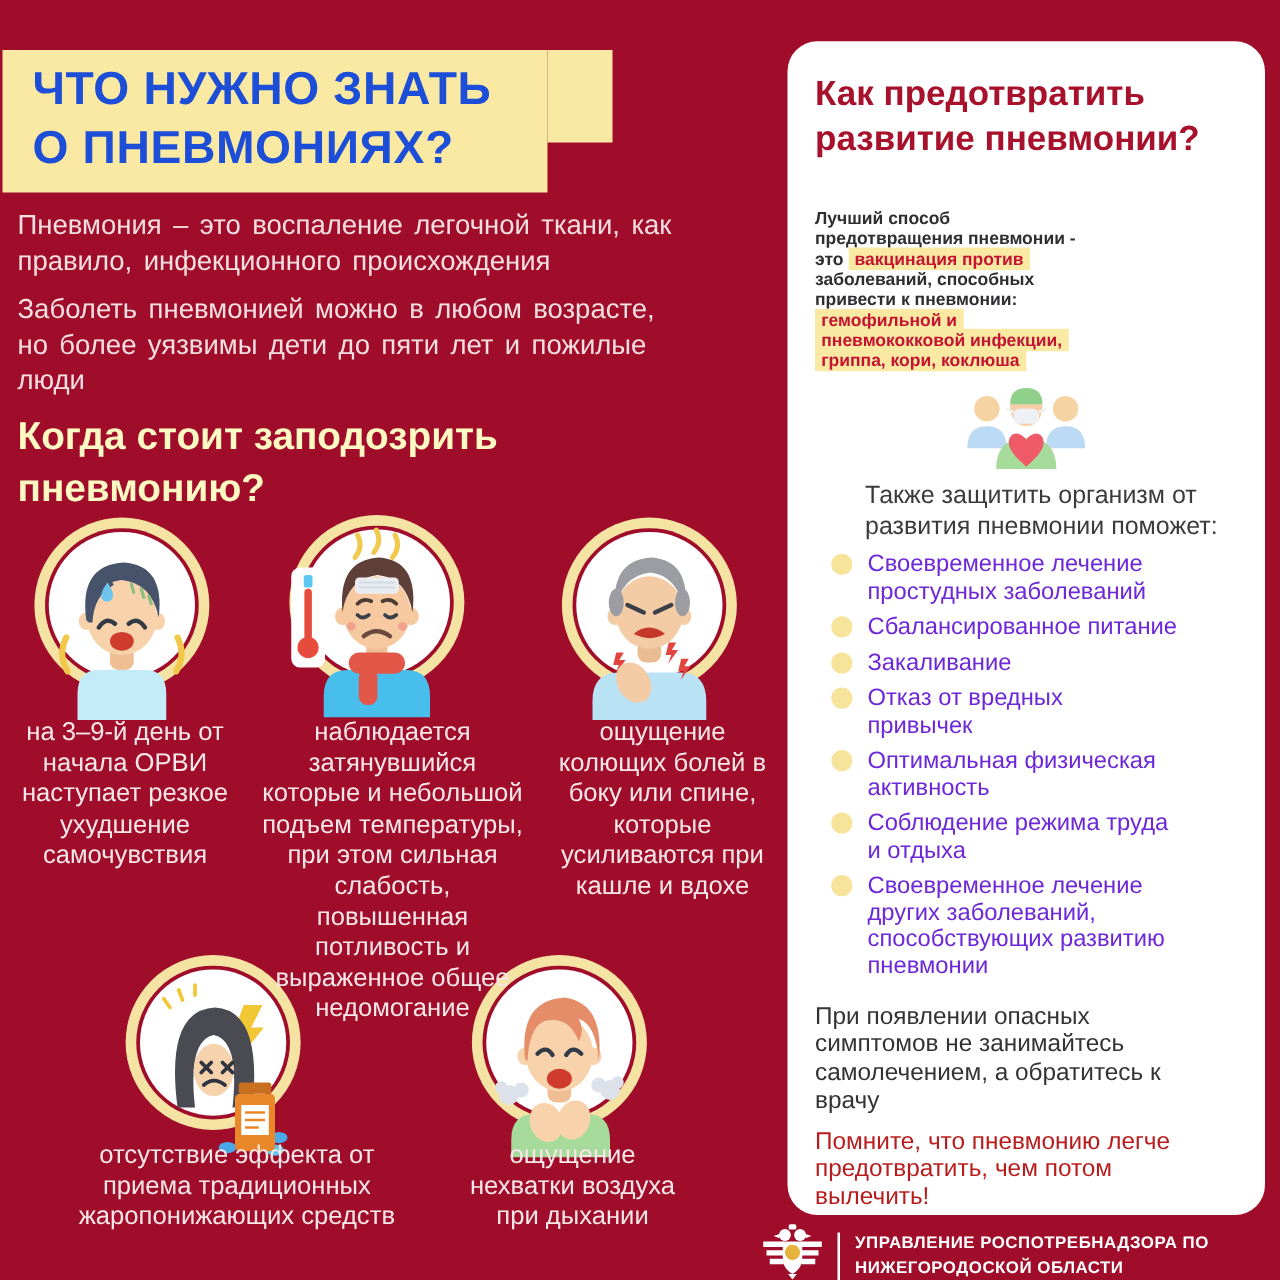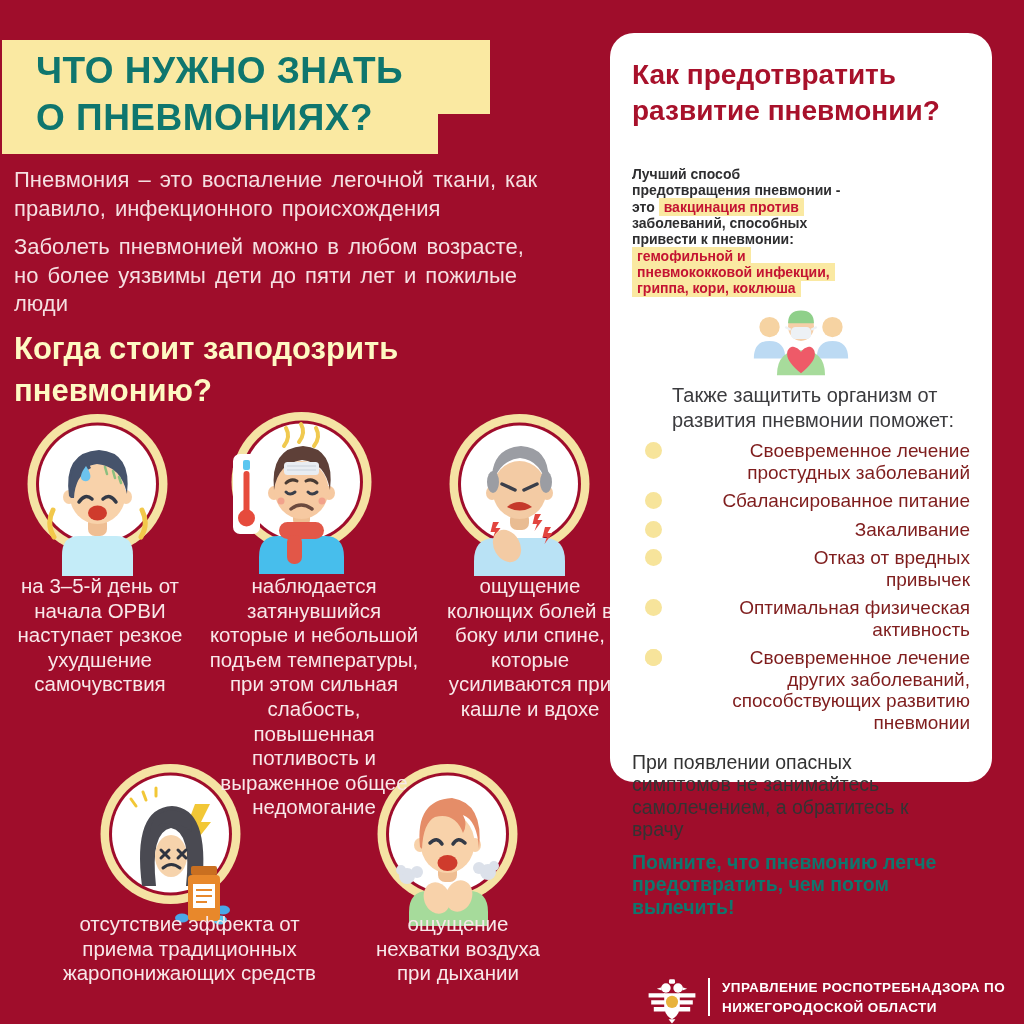--- a/index.html
+++ b/index.html
@@ -7,21 +7,21 @@
     position:relative;width:1024px;height:1024px;overflow:hidden;
     background:#9F0D2B;
     font-family:"Liberation Sans", sans-serif;
   }
   .pre{white-space:pre-line;}
 
   
   .title-block{position:absolute;left:2px;top:40px;width:436px;height:114px;background:#FAE9A2;}
   .title-block::after{content:"";position:absolute;right:-52px;top:0;width:52px;height:74px;background:#FAE9A2;}
   .title-text{
-    padding:7px 0 0 34px;font-size:37px;font-weight:bold;color:#0f766e;
+    padding:7px 0 0 24px;font-size:37px;font-weight:bold;color:#1d4ed8;
     line-height:1.28;letter-spacing:.5px;
   }
   .intro{position:absolute;left:14px;width:590px;font-size:22px;color:#F5DFE1;line-height:1.3;word-spacing:3px;}
   #intro1{top:166px;}
   #intro2{top:233px;}
   .symp-heading{
     position:absolute;left:14px;top:328px;width:520px;
     font-size:31px;font-weight:bold;color:#fef9c3;line-height:1.37;
   }
   .sicon{position:absolute;width:145px;height:166px;}
@@ -32,40 +32,40 @@
   #si5{left:375px;top:760px}
   .cap{position:absolute;color:#F8E7E9;font-size:20.5px;line-height:1.2;text-align:center;}
   #cap1{left:0;top:574px;width:200px}
   #cap2{left:190px;top:574px;width:248px}
   #cap3{left:426px;top:574px;width:208px}
   #cap4{left:32px;top:912px;width:315px}
   #cap5{left:338px;top:912px;width:240px}
 
   
   .panel{
-    position:absolute;left:610px;top:33px;width:382px;height:749px;
+    position:absolute;left:630px;top:33px;width:382px;height:939px;
     background:#FFFFFF;border-radius:24px;box-sizing:border-box;
     padding:24px 22px 0;
   }
   .panel-title{font-size:28px;font-weight:bold;color:#A8112B;line-height:1.3;}
   .panel-para{margin-top:36px;font-size:14px;font-weight:bold;color:#2E2E30;line-height:1.17;}
   .hl{
     background:#FAE9A2;color:#C41432;padding:1px 5px;
     -webkit-box-decoration-break:clone;box-decoration-break:clone;
   }
   .team-wrap{text-align:center;margin:6px 0 2px;}
   .panel-sub{font-size:20px;color:#3B3B3E;line-height:1.24;margin-left:40px;}
   .bullets{list-style:none;margin:8px 0 0;padding:0;}
-  .bullets li{position:relative;padding-left:42px;margin-bottom:7px;font-size:19px;color:#7f1d1d;line-height:1.13;text-align:right;}
+  .bullets li{position:relative;padding-left:42px;margin-bottom:7px;font-size:19px;color:#6d28d9;line-height:1.13;}
   .dot{position:absolute;left:13px;top:2px;width:17px;height:17px;border-radius:50%;background:#F7E49B;}
   .panel-warning{margin-top:18px;font-size:19.5px;color:#333333;line-height:1.15;}
-  .panel-reminder{margin-top:10px;font-size:19.5px;color:#0f766e;line-height:1.15;font-weight:bold;}
+  .panel-reminder{margin-top:10px;font-size:19.5px;color:#b91c1c;line-height:1.15;}
 
   
-  .footer{position:absolute;left:646px;top:978px;display:flex;align-items:flex-start;}
+  .footer{position:absolute;left:608px;top:978px;display:flex;align-items:flex-end;}
   .sep{width:2px;height:38px;background:#FFFFFF;margin:0 12px 0 10px;}
   .org{color:#FFFFFF;font-size:13.5px;font-weight:bold;letter-spacing:.4px;line-height:1.5;}
 </style>
 </head>
 <body>
 
 <div class="canvas">
 
   <div class="title-block">
     <div class="title-text pre">ЧТО НУЖНО ЗНАТЬ
@@ -187,21 +187,21 @@
     <ellipse cx="45" cy="85" rx="6" ry="7" fill="#F8D2AA"></ellipse>
     <ellipse cx="100" cy="85" rx="6" ry="7" fill="#F8D2AA"></ellipse>
     <ellipse cx="72.5" cy="83" rx="27" ry="30" fill="#F8D2AA"></ellipse>
     <path d="M45,87 Q40,40 77,38 Q109,43 104,89 Q102,60 88,55 Q93,64 88,73 Q80,52 60,57 Q48,63 47,89 Z" fill="#E58D68"></path>
     <path d="M55,83 q7,-7 12,1 M90,83 q-7,-7 -12,1" stroke="#333A47" stroke-width="3.5" fill="none" stroke-linecap="round"></path>
     <ellipse cx="72.5" cy="103" rx="10" ry="8" fill="#CF3B2C"></ellipse>
     <ellipse cx="62" cy="138" rx="13" ry="16" fill="#F8D2AA" transform="rotate(-20 62 138)"></ellipse>
     <ellipse cx="84" cy="136" rx="13" ry="16" fill="#F8D2AA" transform="rotate(20 84 136)"></ellipse>
   </svg>
 
-  <div class="cap pre" id="cap1">на 3–5-й день от
+  <div class="cap pre" id="cap1">на 3–9-й день от
 начала ОРВИ
 наступает резкое
 ухудшение
 самочувствия</div>
   <div class="cap pre" id="cap2">наблюдается
 затянувшийся
 которые и небольшой
 подъем температуры,
 при этом сильная
 слабость,
@@ -255,21 +255,22 @@
 
     <ul class="bullets">
       <li><span class="dot"></span><span class="pre">Своевременное лечение
 простудных заболеваний</span></li>
       <li><span class="dot"></span><span class="pre">Сбалансированное питание</span></li>
       <li><span class="dot"></span><span class="pre">Закаливание</span></li>
       <li><span class="dot"></span><span class="pre">Отказ от вредных
 привычек</span></li>
       <li><span class="dot"></span><span class="pre">Оптимальная физическая
 активность</span></li>
-      <li><span class="dot"></span></li>
+      <li><span class="dot"></span><span class="pre">Соблюдение режима труда
+и отдыха</span></li>
       <li><span class="dot"></span><span class="pre">Своевременное лечение
 других заболеваний,
 способствующих развитию
 пневмонии</span></li>
     </ul>
 
     <div class="panel-warning pre">При появлении опасных
 симптомов не занимайтесь
 самолечением, а обратитесь к
 врачу</div>

